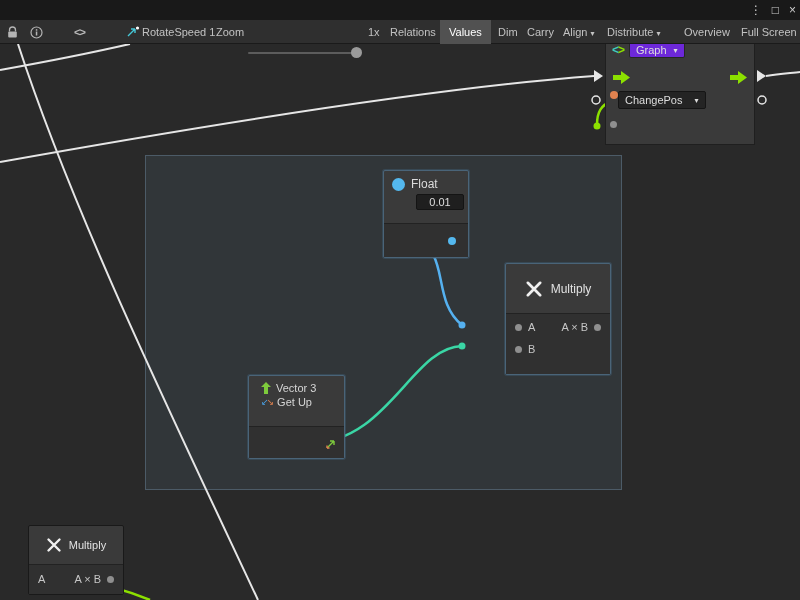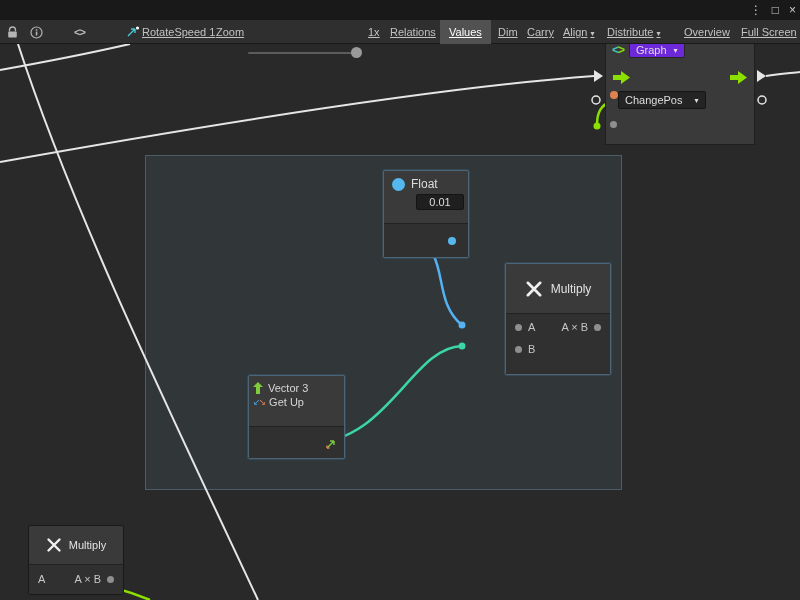--- a/index.html
+++ b/index.html
@@ -8,21 +8,21 @@
 
   
   .titlebar { position:absolute; top:0; left:0; right:0; height:20px; background:#191919; z-index:6; display:flex; align-items:center; }
   .tab { height:20px; width:116px; background:#2d2d2d; display:flex; align-items:center; gap:5px; padding:0 7px; font-size:11px; color:#dedede; }
   .win-controls { position:absolute; right:4px; top:0; height:20px; display:flex; align-items:center; gap:10px; font-size:12px; color:#cccccc; }
   .win-controls span { cursor:default; }
 
   
   .toolbar { position:absolute; top:20px; left:0; right:0; height:24px; background:#2f2f2f; border-bottom:1px solid #1a1a1a; z-index:5; }
   .tbi { position:absolute; top:0; height:24px; display:flex; align-items:center; }
-  .tb-btn { position:absolute; top:0; height:24px; line-height:24px; font-size:11px; color:#c2c2c2; white-space:nowrap; cursor:default;text-decoration:underline; }
+  .tb-btn { position:absolute; top:0; height:24px; line-height:24px; font-size:11px; color:#c2c2c2; white-space:nowrap; cursor:default; }
   .tb-btn.active { background:#515151; color:#ffffff; padding:0 9px; }
   .caret { font-size:8px; margin-left:3px; }
   .zoom-track { position:absolute; left:248px; top:32px; width:114px; height:2px; background:#5c5c5c; border-radius:1px; }
   .zoom-handle { position:absolute; left:351px; top:27px; width:11px; height:11px; border-radius:50%; background:#9a9a9a; }
   .codeglyph { font-size:11px; color:#bbbbbb; letter-spacing:-1px; font-weight:bold; }
 
   
   .canvas { position:absolute; top:44px; left:0; right:0; bottom:0; background:#292929; z-index:0; }
   .selection { position:absolute; left:145px; top:155px; width:477px; height:335px; background:rgba(110,145,175,0.12); border:1px solid rgba(130,160,190,0.35); z-index:1; }
   svg.wires { position:absolute; top:0; left:0; width:800px; height:600px; z-index:2; pointer-events:none; }
@@ -43,21 +43,21 @@
   .float-field { margin:1px 6px 0 32px; width:48px; background:#1f1f1f; border:1px solid #141414; border-radius:2px; padding:1px 4px; font-size:11px; color:#dddddd; text-align:center; }
   .node-float .node-ports { height:34px; }
   .node-float .out-dot { position:absolute; right:12px; top:50%; margin-top:-4px; width:8px; height:8px; border-radius:50%; background:#54b8ee; }
 
   .node-mul { left:462px; top:263px; width:106px; height:112px; }
   .mul-head { height:50px; display:flex; align-items:center; justify-content:center; gap:8px; font-size:12px; color:#e2e2e2; }
   .node-mul .node-ports { height:61px; padding-top:2px; }
 
   .node-vec { left:205px; top:375px; width:97px; height:84px; }
   .vec-head { padding-top:5px; }
-  .vec-row { display:flex; align-items:center; gap:5px; padding:1px 4px; font-size:11px; color:#d6d6d6; }
+  .vec-row { display:flex; align-items:center; gap:5px; padding:1px 12px; font-size:11px; color:#d6d6d6; }
   .mini-arrows { font-size:9px; line-height:9px; letter-spacing:-2px; }
   .node-vec .node-ports { height:32px; }
   .vec-out-icon { position:absolute; right:8px; top:50%; margin-top:-6px; }
 
   .node-mul2 { left:-15px; top:525px; width:96px; height:70px; }
   .mul2-head { height:38px; display:flex; align-items:center; justify-content:center; gap:7px; font-size:11px; color:#e2e2e2; }
 
   
   .graph-panel { position:absolute; left:605px; top:38px; width:150px; height:107px; background:#3a3a3a; border:1px solid #1f1f1f; z-index:4; }
   .gp-row1 { height:22px; display:flex; align-items:center; gap:5px; padding:0 6px; }

